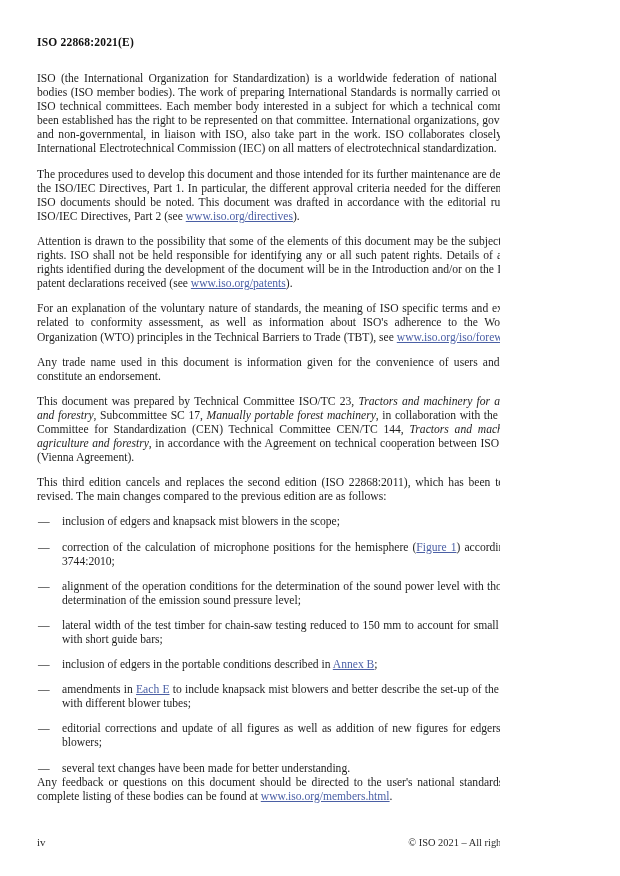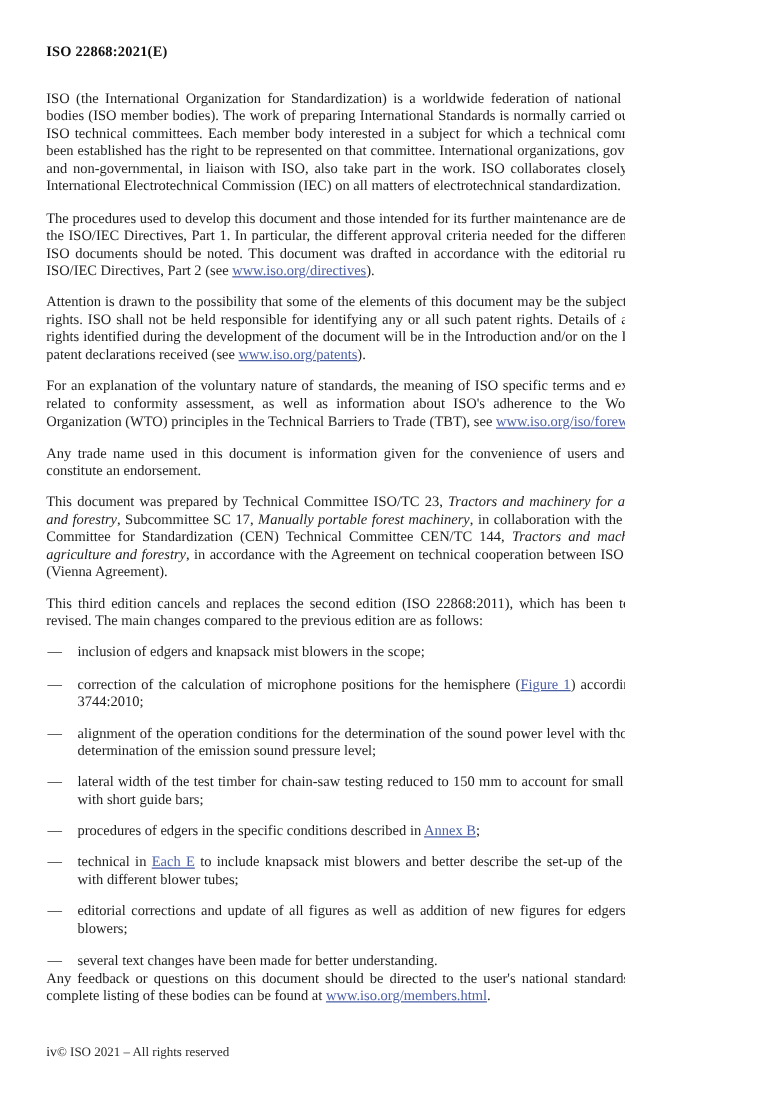--- a/index.html
+++ b/index.html
@@ -77,20 +77,21 @@
   }
   em, .ital {
     font-style: italic;
   }
   .footer {
     position: absolute;
     left: 37px;
     top: 836px;
     width: 509px;
     display: flex;
+    justify-content: space-between;
     align-items: baseline;
     font-size: 10.6px;
     color: #2a2a2a;
   }
   .footer .pageno { font-size: 11px; }
   .footer .copyright { font-size: 10.4px; }
 </style>
 </head>
 <body>
 
@@ -127,25 +128,25 @@
 
       <div class="list-item">
         <span class="dash">—</span><span>alignment of the operation conditions for the determination of the sound power level with those for the determination of the emission sound pressure level;</span>
       </div>
 
       <div class="list-item">
         <span class="dash">—</span><span>lateral width of the test timber for chain-saw testing reduced to 150 mm to account for small machines with short guide bars;</span>
       </div>
 
       <div class="list-item">
-        <span class="dash">—</span><span>procedures of edgers in the specific conditions described in </span><a class="link" href="#">Annex B</a><span>;</span>
+        <span class="dash">—</span><span>inclusion of edgers in the portable conditions described in </span><a class="link" href="#">Annex B</a><span>;</span>
       </div>
 
       <div class="list-item">
-        <span class="dash">—</span><span>technical in </span><a class="link" href="#">Each E</a><span> to include knapsack mist blowers and better describe the set-up of the machines with different blower tubes;</span>
+        <span class="dash">—</span><span>amendments in </span><a class="link" href="#">Each E</a><span> to include knapsack mist blowers and better describe the set-up of the machines with different blower tubes;</span>
       </div>
 
       <div class="list-item">
         <span class="dash">—</span><span>editorial corrections and update of all figures as well as addition of new figures for edgers and mist blowers;</span>
       </div>
 
       <div class="list-item">
         <span class="dash">—</span><span>several text changes have been made for better understanding.</span>
       </div>
 

